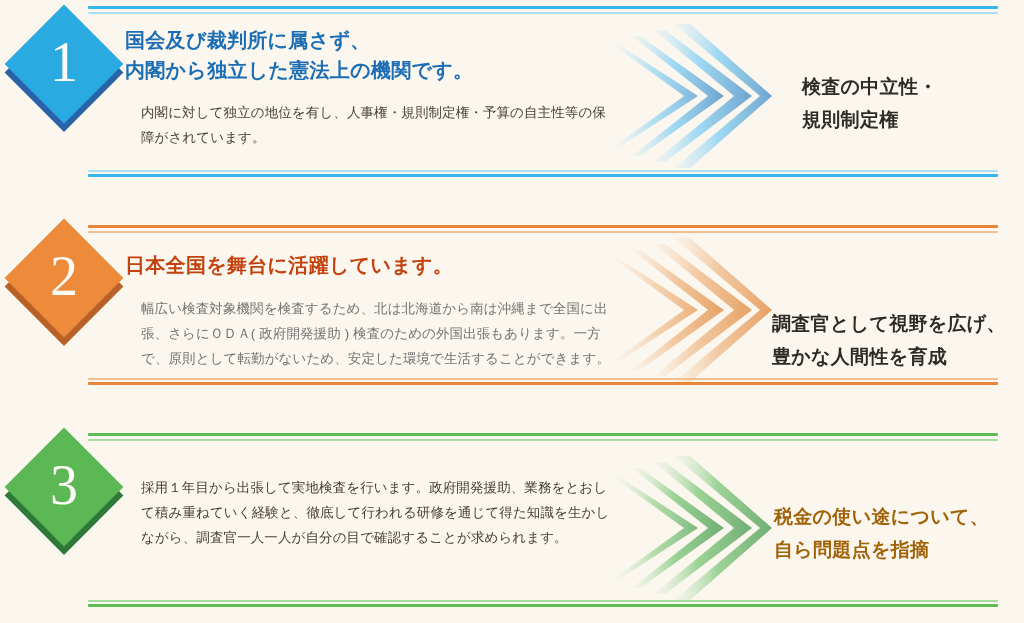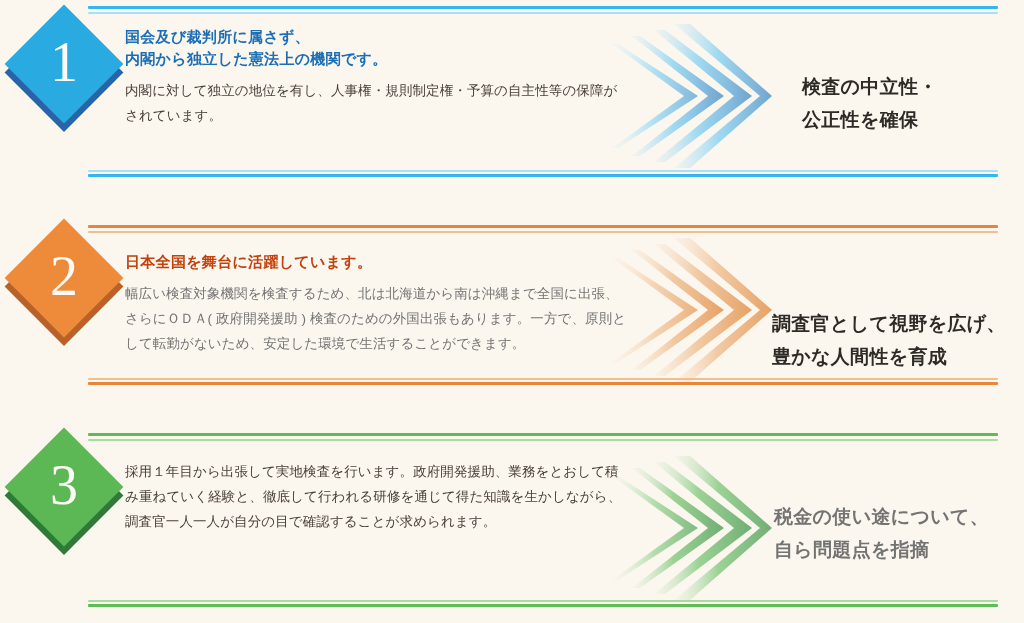--- a/index.html
+++ b/index.html
@@ -49,33 +49,33 @@
     font-family:"Liberation Serif","DejaVu Serif",serif;
     font-size:56px;line-height:1;
     font-weight:400;
     padding-bottom:4px;
     box-sizing:border-box;
   }
 
   
   .col{position:absolute;left:125px;width:505px;}
   .headline{
-    font-size:15px;
+    font-size:20px;
     font-weight:bold;
     line-height:1.48;
     letter-spacing:0.3px;
     margin:0 0 9px 0;
     white-space:pre-line;
     font-family:Liberation Serif, serif;
   }
   .body{
     font-size:13.5px;
     line-height:1.85;
     color:#4A4136;
-    margin:0;
+    margin:16px;
     letter-spacing:0.1px;
   }
 
   
   .arrows{position:absolute;width:160px;height:160px;}
   .arrows svg{display:block;width:160px;height:160px;}
 
   
   .outcome{
     position:absolute;
@@ -127,21 +127,21 @@
         <g>
           <path d="M0 28 L72 80 L0 132 L6 132 L86 80 L6 28 Z" fill="url(#g1b)"></path>
           <path d="M20 20 L96 80 L20 140 L28 140 L112 80 L28 20 Z" fill="url(#g1a)"></path>
           <path d="M42 14 L122 80 L42 146 L53 146 L140 80 L53 14 Z" fill="url(#g1a)"></path>
           <path d="M62 8 L148 80 L62 152 L78 152 L160 80 L78 8 Z" fill="url(#g1a)"></path>
         </g>
       </svg>
     </div>
 
     <p class="outcome" style="left: 802px; top: 52px; color: rgb(46, 42, 38);">検査の中立性・
-公正性を確保</p>
+規則制定権</p>
 
     <div class="rule bot" style="top:170px">
       <div class="thin" style="background: rgb(168, 222, 246);"></div>
       <div class="thick" style="background: rgb(53, 182, 237);"></div>
     </div>
   </div>
 
   <div class="section" id="sec2">
     <div class="rule top" style="top:25px">
       <div class="thick" style="background: rgb(232, 133, 58);"></div>
@@ -223,21 +223,21 @@
         </defs>
         <g>
           <path d="M0 28 L72 80 L0 132 L6 132 L86 80 L6 28 Z" fill="url(#g3b)"></path>
           <path d="M20 20 L96 80 L20 140 L28 140 L112 80 L28 20 Z" fill="url(#g3a)"></path>
           <path d="M42 14 L122 80 L42 146 L53 146 L140 80 L53 14 Z" fill="url(#g3a)"></path>
           <path d="M62 8 L148 80 L62 152 L78 152 L160 80 L78 8 Z" fill="url(#g3a)"></path>
         </g>
       </svg>
     </div>
 
-    <p class="outcome" style="left: 774px; top: 72px; color: #737373;">税金の使い途について、
+    <p class="outcome" style="left: 774px; top: 72px; color: #a16207;">税金の使い途について、
 自ら問題点を指摘</p>
 
     <div class="rule bot" style="top:190px">
       <div class="thin" style="background: rgb(168, 219, 160);"></div>
       <div class="thick" style="background: rgb(95, 187, 85);"></div>
     </div>
   </div>
 
 </div>
 

